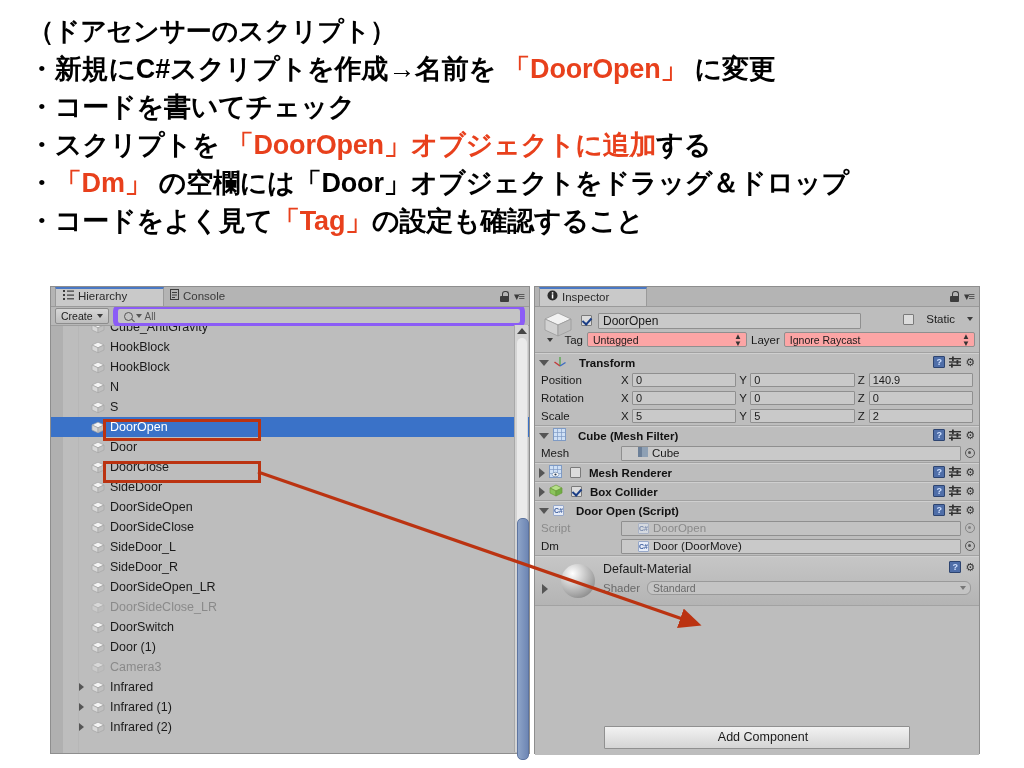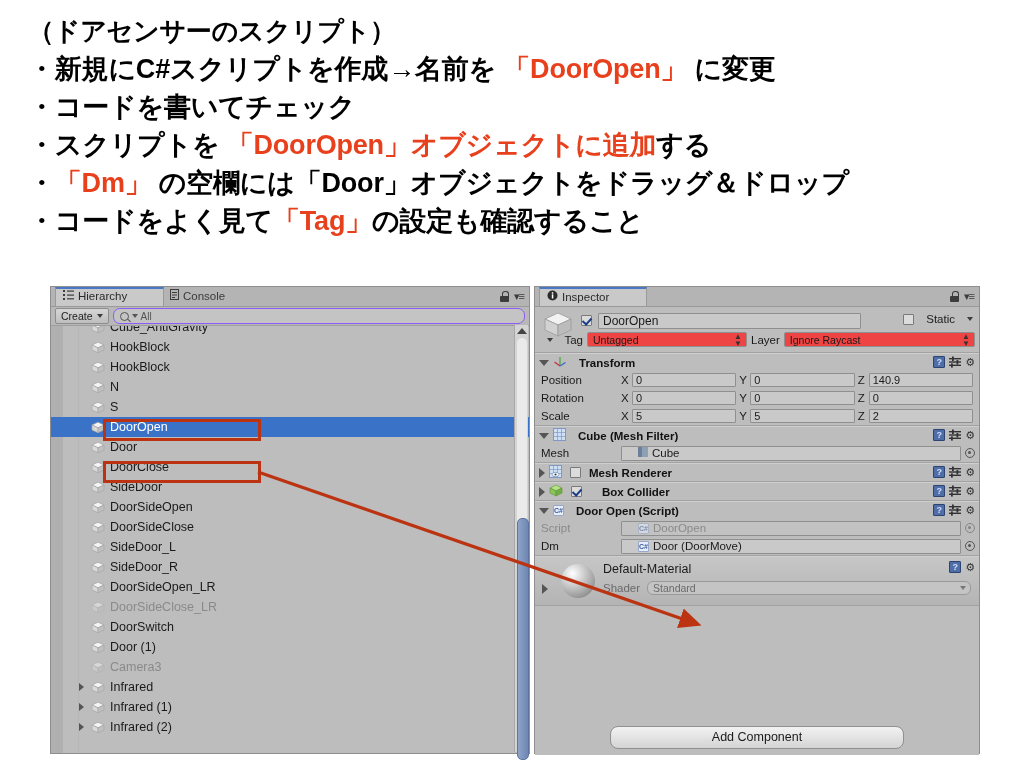--- a/index.html
+++ b/index.html
@@ -55,21 +55,21 @@
   .toolbar{height:18px;background:#b8b8b8;border-bottom:1px solid #9e9e9e;
     display:flex;align-items:center;padding:0 4px;gap:4px;}
   .create-btn{
     height:14px;line-height:14px;padding:0 5px;font-size:10.5px;
     background:linear-gradient(#d6d6d6,#bebebe);border:1px solid #8d8d8d;
     border-radius:2px;display:flex;align-items:center;gap:4px;
   }
   .tri-dn{width:0;height:0;border-left:3px solid transparent;border-right:3px solid transparent;
     border-top:4px solid #3c3c3c;}
   .searchbox{
-    flex:1;height:14px;background:#c4c4c4;border:1px solid #8b5cf6;border-radius:7px;
+    flex:1;height:14px;background:#c4c4c4;border:5px solid #8b5cf6;border-radius:7px;
     display:flex;align-items:center;padding:0 6px;gap:3px;font-size:10px;color:#555;
   }
   .mag{width:7px;height:7px;border:1.3px solid #555;border-radius:50%;position:relative;display:inline-block;}
   .mag:after{content:"";position:absolute;right:-3px;bottom:-2px;width:4px;height:1.3px;
     background:#555;transform:rotate(45deg);}
   
   .hlistwrap{position:relative;height:427px;overflow:hidden;background:#bdbdbd;}
   .indentcol{position:absolute;left:0;top:0;width:12px;height:100%;background:#b0b0b0;}
   .indentcol2{position:absolute;left:27px;top:0;width:1px;height:100%;background:#b7b7b7;}
   .hrow{
@@ -113,21 +113,21 @@
   .namefield{
     position:absolute;left:63px;top:6px;right:118px;height:16px;
     background:#c9c9c9;border:1px solid #8f8f8f;border-radius:1px;
     font-size:12px;line-height:15px;padding-left:4px;color:#1a1a1a;box-sizing:border-box;
   }
   .namechk{position:absolute;left:46px;top:8px;}
   .statwrap{position:absolute;right:6px;top:6px;display:flex;align-items:center;gap:12px;font-size:11.5px;}
   .tagrow{position:absolute;left:0;top:24px;right:4px;height:17px;display:flex;align-items:center;gap:4px;}
   .tagrow .lbl{font-size:11.5px;color:#1a1a1a;}
   .popup{
-    height:15px;background:#ef4444;border:1px solid #8f8f8f;border-radius:2px;
+    height:15px;background:#fca5a5;border:1px solid #8f8f8f;border-radius:2px;
     font-size:10.5px;line-height:14px;padding-left:5px;color:#1a1a1a;
     display:flex;align-items:center;justify-content:space-between;padding-right:4px;box-sizing:border-box;
   }
   .updn{font-size:8px;line-height:7px;color:#333;text-align:center;}
   .comp{border-top:1px solid #cfcfcf;border-bottom:1px solid #a2a2a2;background:#bdbdbd;}
   .comp-head{height:17px;display:flex;align-items:center;gap:4px;padding-left:4px;
     font-size:11.5px;font-weight:bold;color:#111;position:relative;}
   .comp-head .tri{width:0;height:0;flex:0 0 auto;}
   .tri.open{border-left:5px solid transparent;border-right:5px solid transparent;border-top:6px solid #555;}
   .tri.closed{border-top:5px solid transparent;border-bottom:5px solid transparent;border-left:6px solid #555;}
@@ -162,21 +162,21 @@
   .matsect .tri.closed{position:absolute;left:7px;top:27px;}
   .matname{position:absolute;left:68px;top:5px;font-size:12.5px;color:#1a1a1a;}
   .shaderrow{position:absolute;left:68px;top:24px;right:8px;display:flex;align-items:center;gap:7px;}
   .shaderlbl{font-size:11.5px;color:#6a6a6a;}
   .shaderpop{flex:1;height:14px;background:#c4c4c4;border:1px solid #9a9a9a;border-radius:6px;
     font-size:10.5px;line-height:13px;padding-left:5px;color:#6a6a6a;box-sizing:border-box;
     display:flex;align-items:center;justify-content:space-between;padding-right:4px;}
   .addcomp-wrap{position:absolute;left:0;right:0;bottom:6px;display:flex;justify-content:center;}
   .addcomp{
     width:292px;height:21px;line-height:20px;text-align:center;font-size:12.5px;color:#1a1a1a;
-    background:linear-gradient(#f2f2f2,#d4d4d4);border:1px solid #909090;border-radius:8px;
+    background:linear-gradient(#f2f2f2,#d4d4d4);border:1px solid #909090;border-radius:1px;padding-left:12px;
   }
   
   .annot{position:absolute;left:0;top:0;width:1024px;height:768px;pointer-events:none;}
   .redbox{position:absolute;border:3px solid #bb3311;box-sizing:border-box;}
 </style>
 </head>
 <body>
 
 <div class="slide-text">
   <div class="slide-line first"><span>（ドアセンサーのスクリプト）</span></div>
@@ -653,21 +653,21 @@
         <div class="comp-head">
           <span class="tri closed"></span>
           <span>
             <svg width="14" height="13" viewBox="0 0 14 13">
                 <polygon points="7,1 13,4 7,7 1,4" fill="#b7e08a" stroke="#6a9a3a" stroke-width="0.7"></polygon>
                 <polygon points="1,4 7,7 7,12 1,9" fill="#8cc45c" stroke="#6a9a3a" stroke-width="0.7"></polygon>
                 <polygon points="13,4 7,7 7,12 13,9" fill="#6fae44" stroke="#6a9a3a" stroke-width="0.7"></polygon>
               </svg>
           </span>
           <span class="chk on" style="margin-left:4px;"></span>
-          <span style="margin-left:16px;text-align:center;">Box Collider</span>
+          <span style="margin-left:4px;text-align:center;">Box Collider</span>
           <div class="comp-icons">
             <span class="ico-help">?</span>
             <span class="ico-preset">
               <svg width="12" height="12" viewBox="0 0 12 12">
                   <rect x="0" y="2" width="12" height="1.4" fill="#333"></rect>
                   <rect x="0" y="5.3" width="12" height="1.4" fill="#333"></rect>
                   <rect x="0" y="8.6" width="12" height="1.4" fill="#333"></rect>
                   <rect x="3" y="0.5" width="1.8" height="4.5" fill="#333"></rect>
                   <rect x="7.5" y="4" width="1.8" height="4.5" fill="#333"></rect>
                   <rect x="2" y="7.4" width="1.8" height="4.2" fill="#333"></rect>

